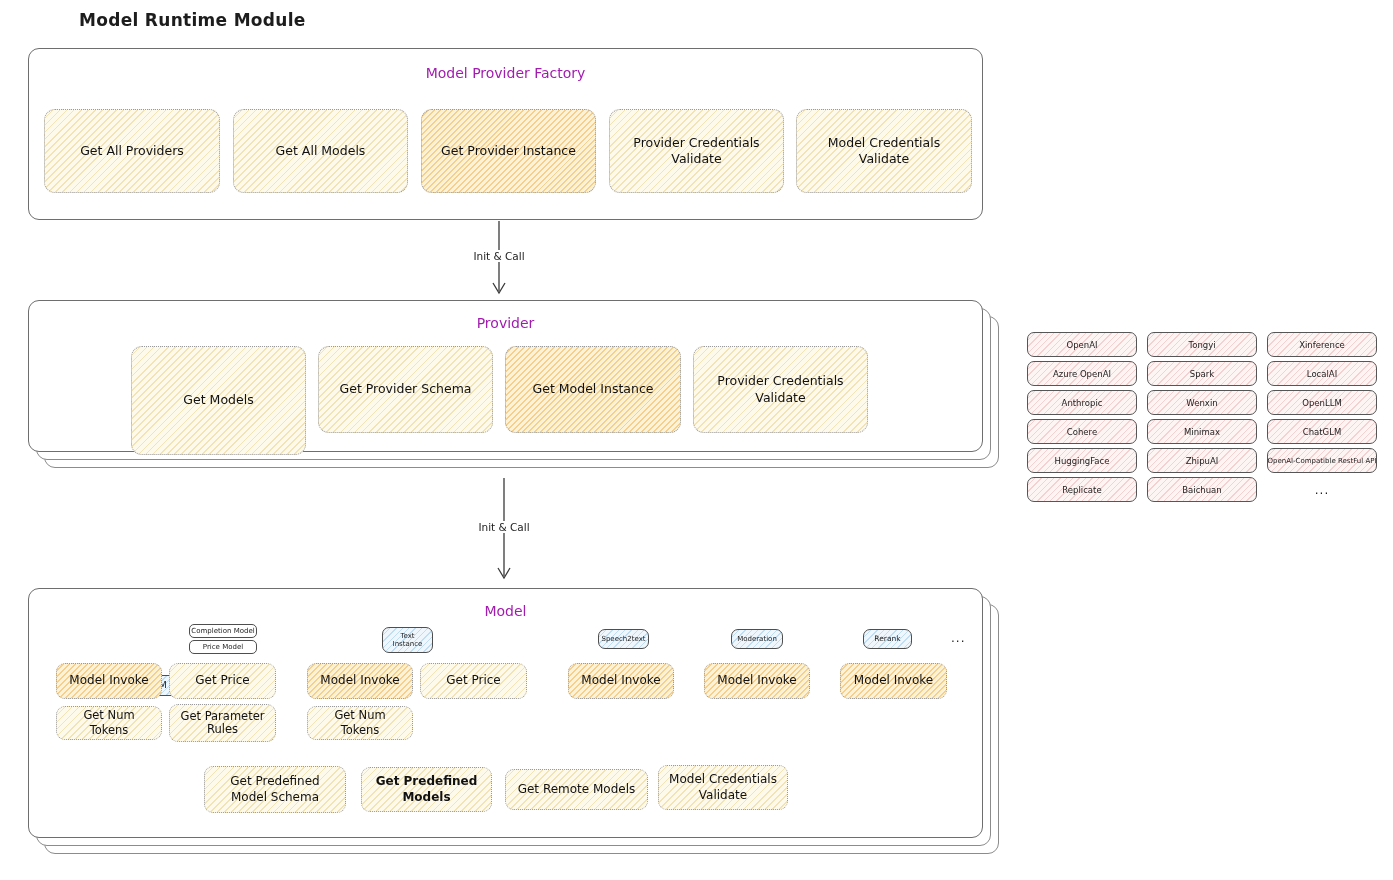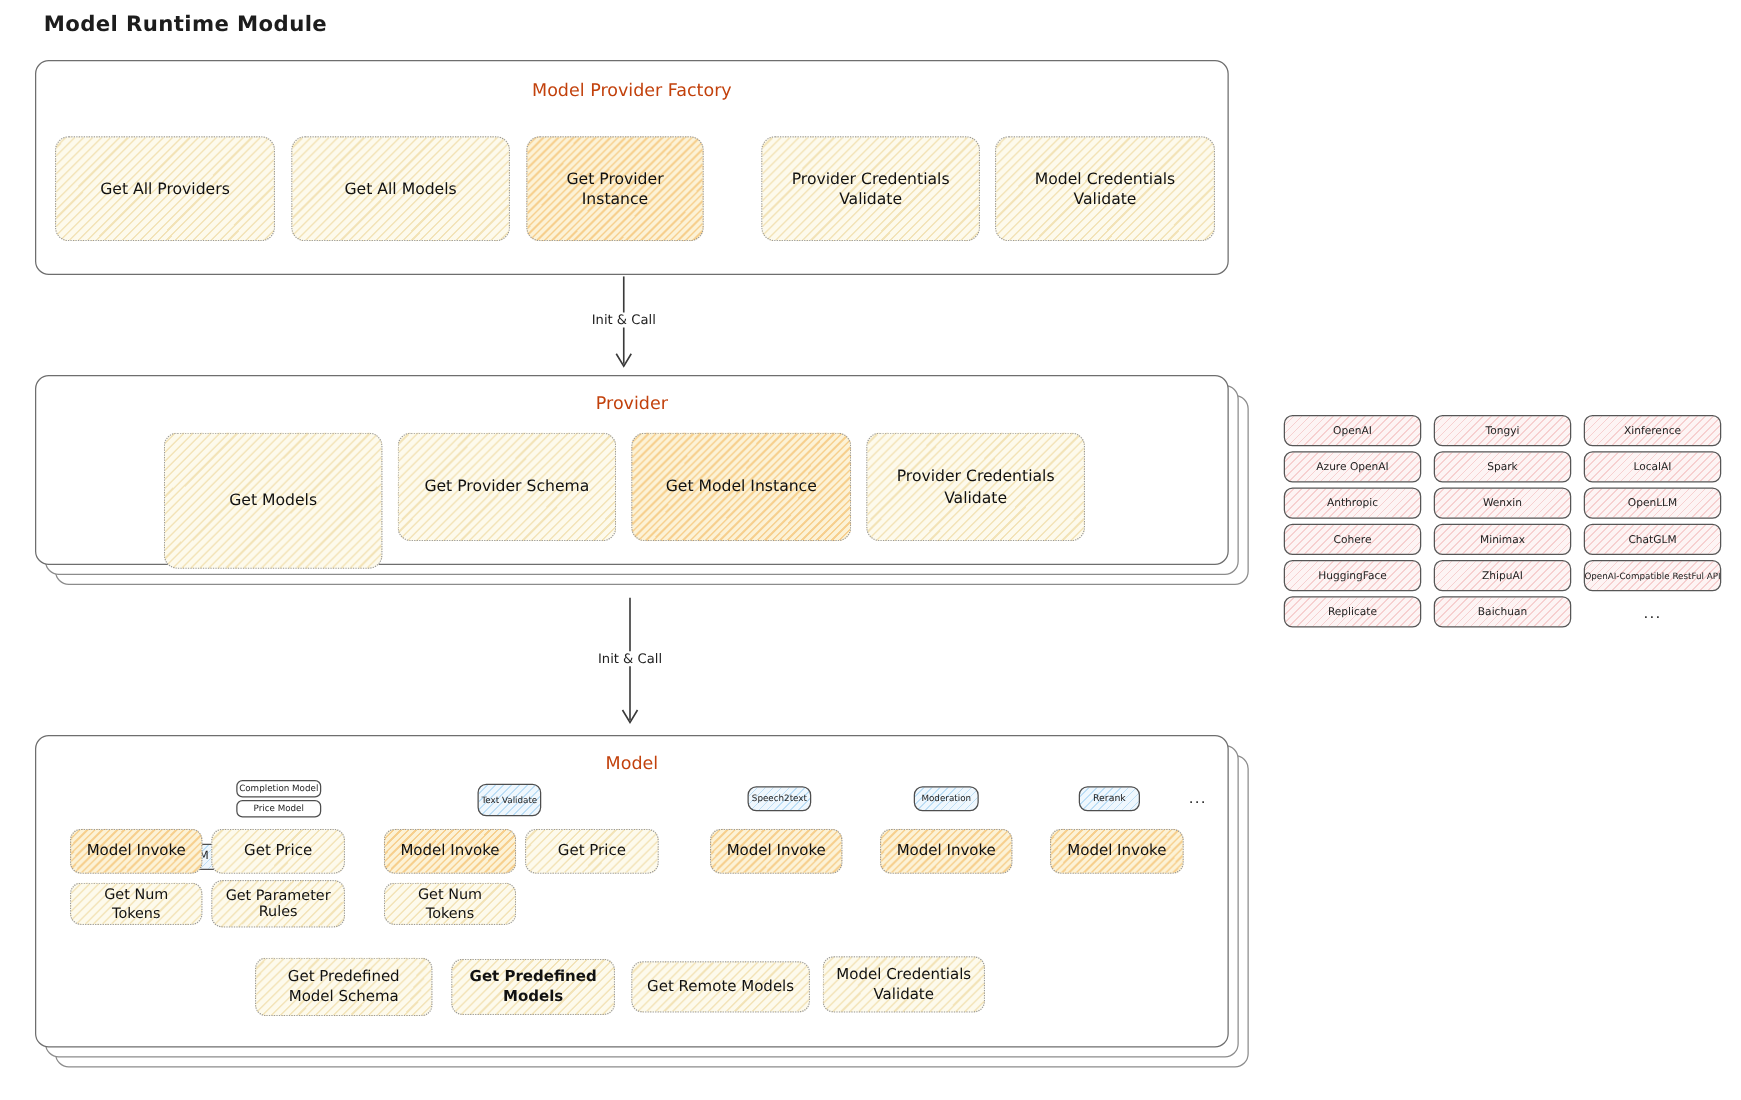--- a/index.html
+++ b/index.html
@@ -1,24 +1,24 @@
 <!DOCTYPE html>
 <html><head>
 <meta charset="utf-8">
 <style>
   * { margin:0; padding:0; box-sizing:border-box; }
   body { background:#fff; }
   #page {
     position:relative; width:1393px; height:880px; background:#fff;
     font-family:"DejaVu Sans", sans-serif; color:#1d1d1d; overflow:hidden;
   }
-  .page-title { position:absolute; font-size:17px; font-weight:600; letter-spacing:.3px; }
+  .page-title { position:absolute; font-size:17px; font-weight:600; letter-spacing:.3px;margin-left:44px; }
   .frame { position:absolute; background:#fff; border:1.7px solid #6e6e6e; border-radius:11px; z-index:1; }
   .stack-layer { position:absolute; background:#fff; border:1.5px solid #8c8c8c; border-radius:11px; z-index:0; }
-  .sec-title { position:absolute; left:0; right:0; text-align:center; font-size:14px; color:#c2410c; }
+  .sec-title { position:absolute; left:0; right:0; text-align:center; font-size:14px; color:#a21caf; }
   .node {
     position:absolute; display:flex; align-items:center; justify-content:center;
     text-align:center; border-radius:11px; font-size:12.5px; line-height:1.3;
     color:#111; padding:2px 6px;
   }
   .yellow {
     border:1.6px dotted #9a9a9a;
     background-color:#fdfaec;
     background-image:repeating-linear-gradient(135deg, rgba(232,203,128,0.5) 0 1.2px, transparent 1.2px 5px);
   }
@@ -56,21 +56,21 @@
 <body>
 
 <div id="page">
 
   <div class="page-title" style="left:35px; top:10px;">Model Runtime Module</div>
 
   <div class="frame" style="left:28px; top:48px; width:955px; height:172px;">
     <div class="sec-title" style="top:16px;">Model Provider Factory</div>
     <div class="node yellow" style="left:15px; top:60px; width:176px; height:84px;">Get All Providers</div>
     <div class="node yellow" style="left:204px; top:60px; width:175px; height:84px;">Get All Models</div>
-    <div class="node yellow hl" style="left:392px; top:60px; width:142px; height:84px; padding:2px 13px;">Get Provider Instance</div>
+    <div class="node yellow hl" style="left:392px; top:60px; width:175px; height:84px; padding:2px 13px;">Get Provider Instance</div>
     <div class="node yellow" style="left:580px; top:60px; width:175px; height:84px;">Provider Credentials Validate</div>
     <div class="node yellow" style="left:767px; top:60px; width:176px; height:84px;">Model Credentials Validate</div>
   </div>
 
   <svg class="arrow-svg" style="left:490px; top:221px;" width="18" height="76" viewBox="0 0 18 76">
     <line x1="9" y1="0" x2="9" y2="70" stroke="#3a3a3a" stroke-width="1.3"></line>
     <polyline points="3,62 9,72 15,62" fill="none" stroke="#3a3a3a" stroke-width="1.3"></polyline>
   </svg>
   <div class="arrow-label" style="left:456px; top:250px; width:86px;">Init &amp; Call</div>
 
@@ -112,21 +112,21 @@
   <div class="arrow-label" style="left:461px; top:521px; width:86px;">Init &amp; Call</div>
 
   <div class="stack-layer" style="left:44px; top:604px; width:955px; height:250px;"></div>
   <div class="stack-layer" style="left:36px; top:596px; width:955px; height:250px;"></div>
   <div class="frame" style="left:28px; top:588px; width:955px; height:250px;">
     <div class="sec-title" style="top:14px;">Model</div>
 
     <div class="tab" style="left:104px; top:40px; width:50px; height:21px; font-size:9px;margin-top:46px;">LLM</div>
     <div class="chip" style="left:160px; top:35px; width:68px; height:14px;">Completion Model</div>
     <div class="chip" style="left:160px; top:51px; width:68px; height:14px;">Price Model</div>
-    <div class="tab" style="left:353px; top:38px; width:51px; height:26px; font-size:7px;">Text Validate</div>
+    <div class="tab" style="left:353px; top:38px; width:51px; height:26px; font-size:7px;">Text Instance</div>
     <div class="tab" style="left:569px; top:40px; width:51px; height:20px; font-size:7px;">Speech2text</div>
     <div class="tab" style="left:702px; top:40px; width:52px; height:20px; font-size:7px;">Moderation</div>
     <div class="tab" style="left:834px; top:40px; width:49px; height:20px; font-size:7.5px;">Rerank</div>
     <div class="dots-abs" style="left:922px; top:42px;">...</div>
 
     <div class="node yellow hl sm" style="left:27px; top:74px; width:106px; height:36px;">Model Invoke</div>
     <div class="node yellow sm" style="left:140px; top:74px; width:107px; height:36px;">Get Price</div>
     <div class="node yellow hl sm" style="left:278px; top:74px; width:106px; height:36px;">Model Invoke</div>
     <div class="node yellow sm" style="left:391px; top:74px; width:107px; height:36px;">Get Price</div>
     <div class="node yellow hl sm" style="left:539px; top:74px; width:106px; height:36px;">Model Invoke</div>

